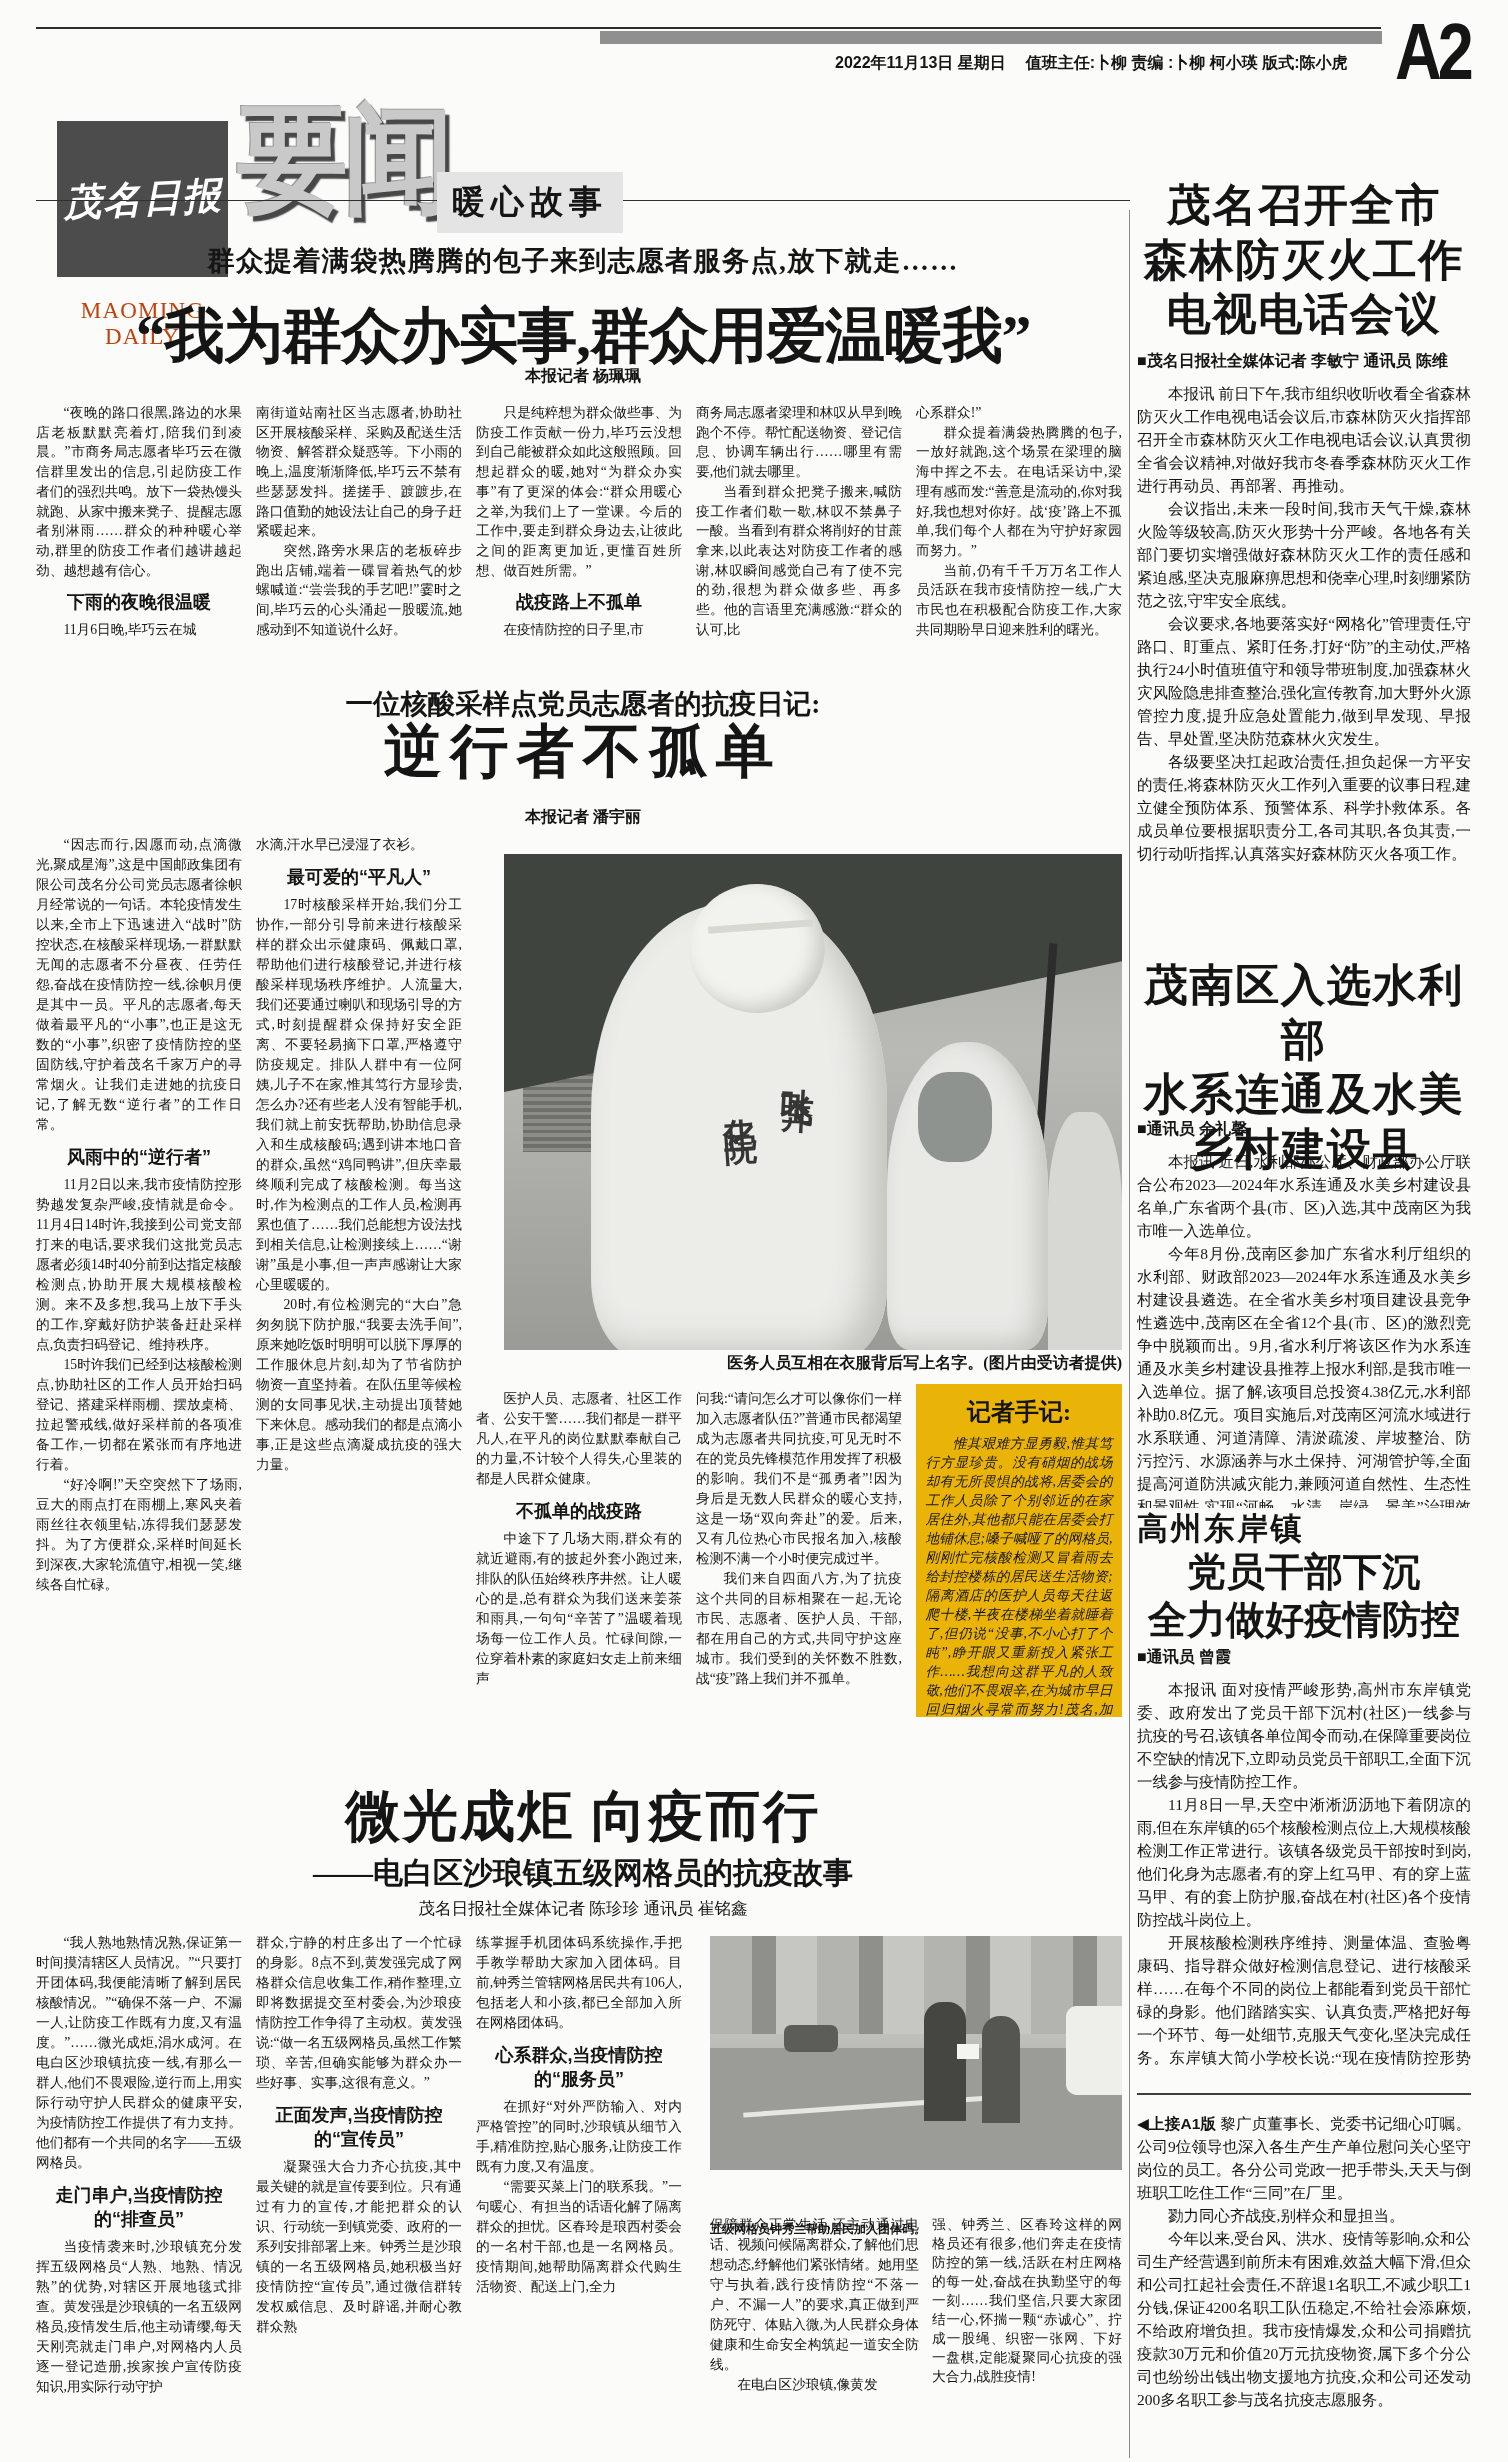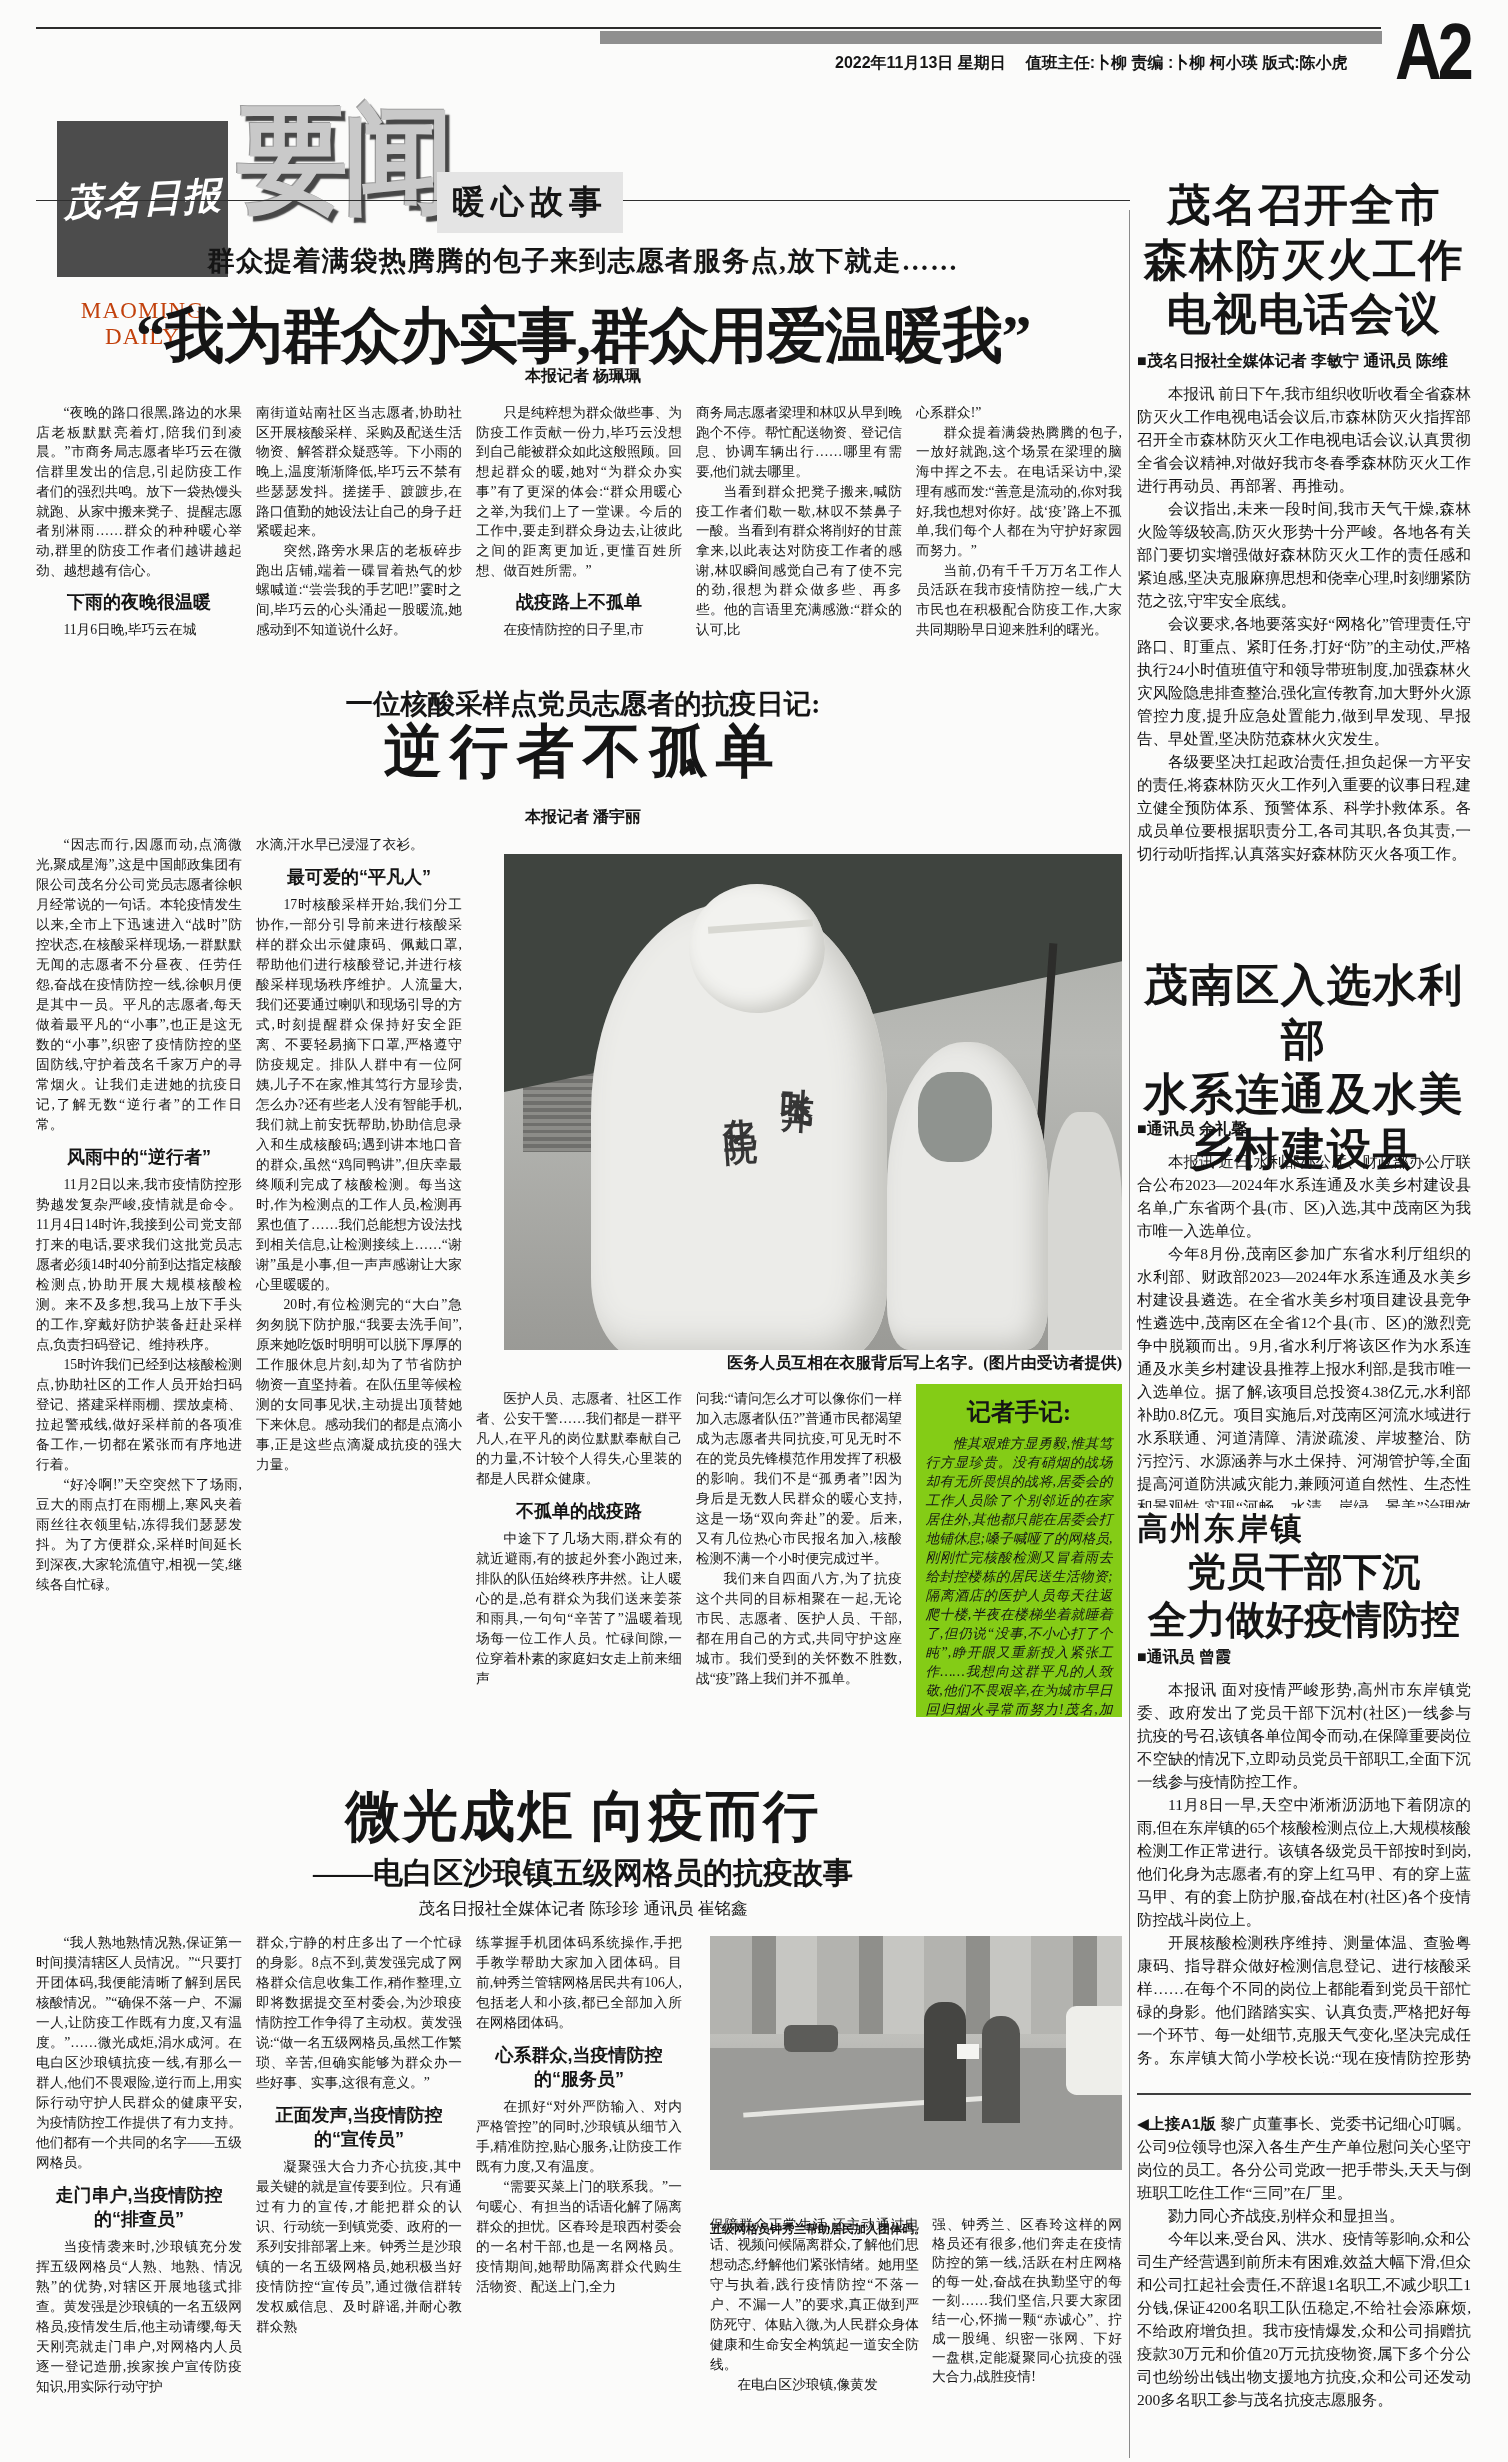--- a/index.html
+++ b/index.html
@@ -45,21 +45,21 @@
   .s1-head{left:36px;top:274px;width:1094px;font-size:60px;font-weight:bold;letter-spacing:-1.2px;line-height:1.15;margin-top:28px;}
   .s1-byline{left:36px;top:366px;width:1094px;font-size:16px;font-weight:bold;}
   .s1c{top:403px;width:206px;height:273px;}
   
   .s2-kicker{left:36px;top:686px;width:1094px;font-size:27.4px;font-weight:bold;}
   .s2-head{left:36px;top:720px;width:1094px;font-size:58px;font-weight:bold;letter-spacing:8.4px;line-height:1.1;}
   .s2-byline{left:36px;top:807px;width:1094px;font-size:16px;font-weight:bold;}
   .s2-tall{top:835px;width:206px;height:912px;line-height:20px;}
   .s2-low{top:1389px;width:206px;height:359px;line-height:20px;}
   .caption1{left:504px;top:1353px;width:618px;text-align:right;font-size:16px;font-weight:bold;}
-  .notebox{left:916px;top:1384px;width:206px;height:333px;background:#84cc16;
+  .notebox{left:916px;top:1384px;width:206px;height:333px;background:#eab308;
         padding:12px 9.5px;box-sizing:border-box;overflow:hidden;}
   .note-title{text-align:center;font-size:24px;font-weight:bold;margin:0 0 6px;}
   .note-body{font-size:13.7px;line-height:19px;text-align:justify;font-style:italic;text-indent:2em;}
   
   .photo{overflow:hidden;background:#b9b9b6;}
   .ph1{left:504px;top:854px;width:618px;height:496px;}
   .ph1 .bg{position:absolute;inset:0;background:linear-gradient(180deg,#a7a9a4 0%,#b9bab6 40%,#9a9a96 100%);}
   .ph1 .shop{position:absolute;left:3%;top:28%;width:22%;height:32%;background:repeating-linear-gradient(180deg,#6f6f6c 0 3.6px,#8c8c88 3.6px 7.2px);}
   .ph1 .canopy{position:absolute;left:0;top:0;width:100%;height:60%;background:#3f443f;
         clip-path:polygon(0 0,100% 0,100% 36%,0 80%);}

